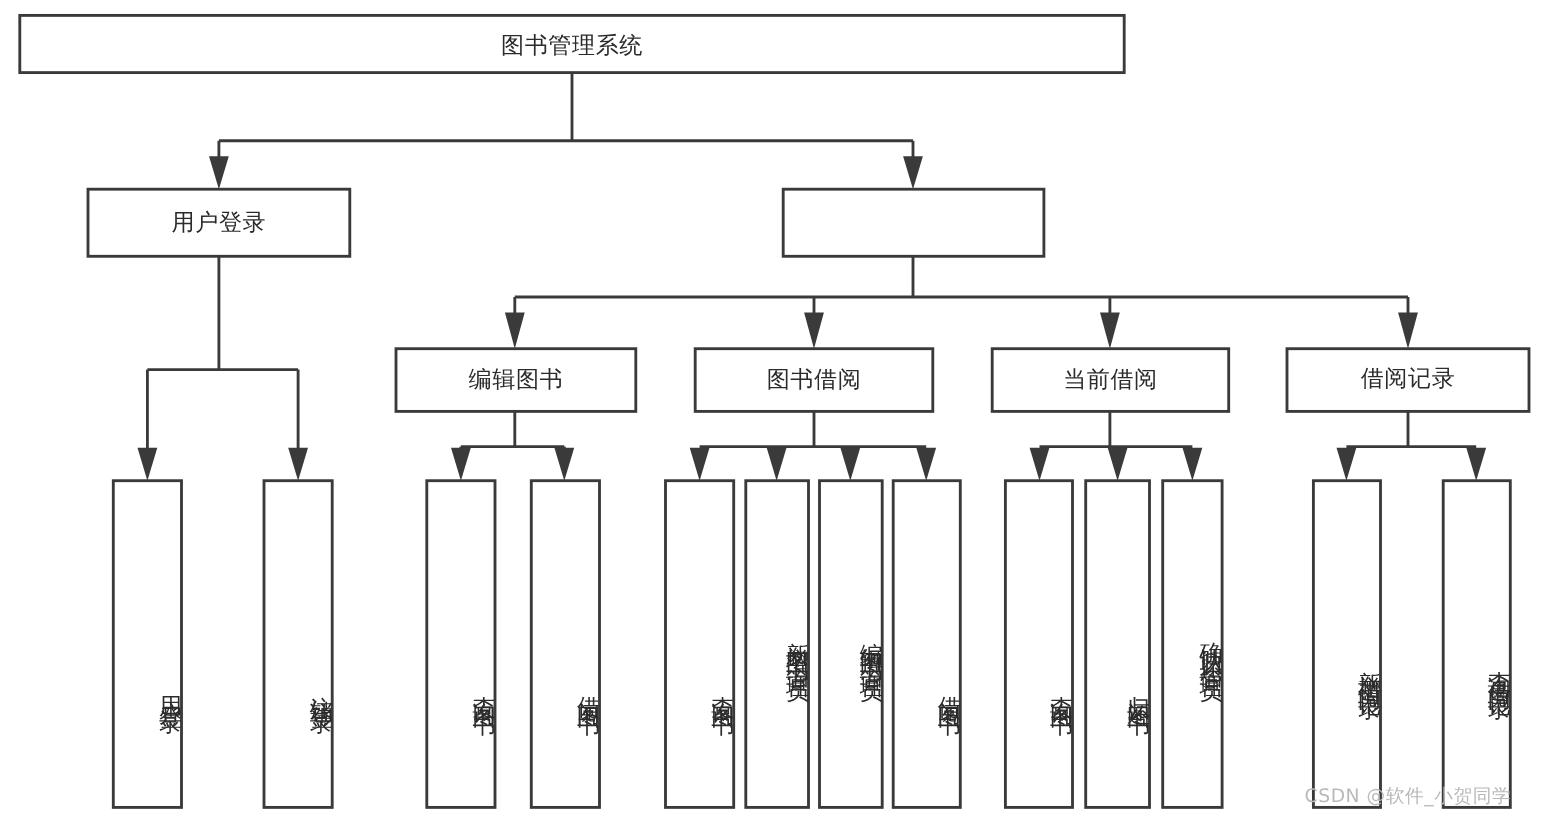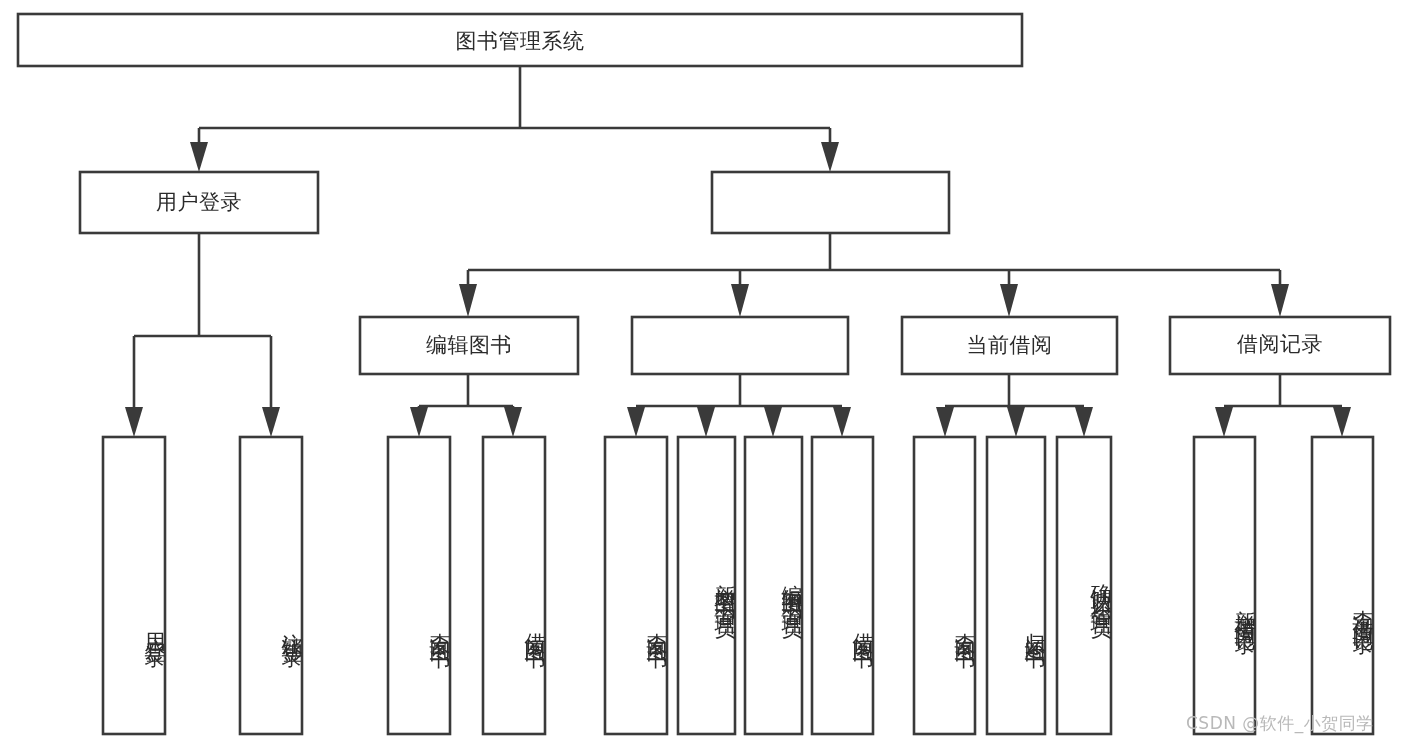--- a/index.html
+++ b/index.html
@@ -163,20 +163,21 @@
 
     <rect class="node-box" x="1194" y="437" width="61" height="297"></rect>
     <rect class="node-box" x="1312" y="437" width="61" height="297"></rect>
   </svg>
 
   <div class="node-label-h" style="left:18px; top:14px; width:1004px; height:56px;">图书管理系统</div>
 
   <div class="node-label-h" style="left:80px; top:172px; width:238px; height:61px;">用户登录</div>
 
   <div class="node-label-h" style="left:360px; top:317px; width:218px; height:57px;">编辑图书</div>
+  <div class="node-label-h" style="left:632px; top:317px; width:216px; height:57px;">图书借阅</div>
   <div class="node-label-h" style="left:902px; top:317px; width:215px; height:57px;border-radius:11px;">当前借阅</div>
   <div class="node-label-h" style="left:1170px; top:310px; width:220px; height:70px;">借阅记录</div>
 
   <div class="node-label-v" style="left:103px; top:518px; width:62px; height:216px;">用户登录</div>
   <div class="node-label-v" style="left:240px; top:518px; width:62px; height:216px;">注销登录</div>
 
   <div class="node-label-v" style="left:388px; top:518px; width:62px; height:216px;">查询图书</div>
   <div class="node-label-v" style="left:483px; top:518px; width:62px; height:216px;">借阅图书</div>
 
   <div class="node-label-v" style="left:605px; top:518px; width:62px; height:216px;">查询图书</div>

